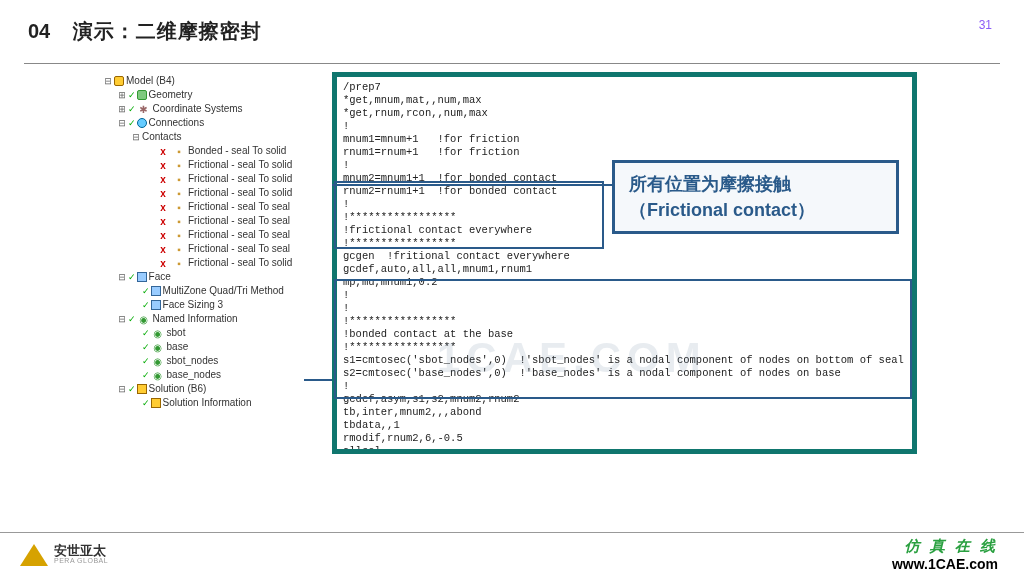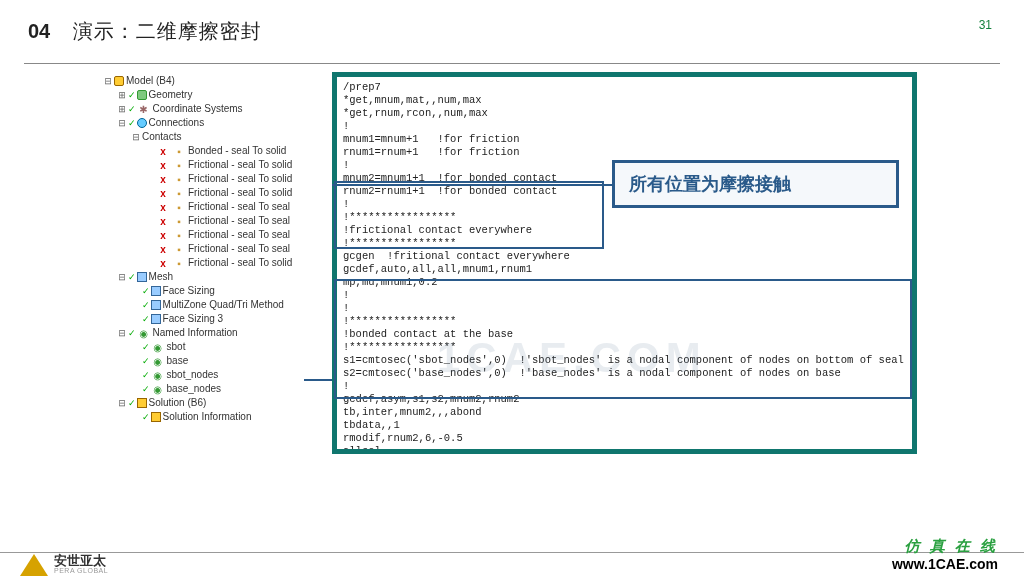--- a/index.html
+++ b/index.html
@@ -1,21 +1,21 @@
 <!DOCTYPE html>
 <html><head>
 <meta charset="utf-8">
 <style>
   * { box-sizing: border-box; margin: 0; padding: 0; }
   body { width: 1024px; height: 576px; font-family: "Microsoft YaHei", Arial, sans-serif; background: #fff; position: relative; overflow: hidden; }
   
   .header { padding: 18px 28px 10px; }
   .header-num { font-size: 20px; font-weight: 700; color: #222; display: inline-block; margin-right: 18px; }
-  .header-title { font-size: 20px; font-weight: 400; color: #222; display: inline-block; letter-spacing: 1px; }
-  .page-num { position: absolute; top: 18px; right: 32px; font-size: 12px; color: #15803d; }
+  .header-title { font-size: 20px; font-weight: 700; color: #222; display: inline-block; letter-spacing: 1px; }
+  .page-num { position: absolute; top: 18px; right: 32px; font-size: 12px; color: #8b5cf6; }
   .rule { border-top: 1px solid #888; margin: 8px 24px 0; }
 
   .content { position: relative; padding: 40px 24px 0 24px; height: 460px; }
 
   .tree { position: absolute; left: 102px; top: 10px; width: 215px; font-size: 10px; line-height: 14px; color: #333; }
   .tree-row { white-space: nowrap; display: flex; align-items: center; height: 14px; }
   .tg { display: inline-block; width: 12px; text-align: center; color: #666; font-size: 9px; }
   .ic { display: inline-block; width: 14px; height: 12px; margin-right: 2px; text-align: center; }
   .ic-model { background: #ffcc33; border: 1px solid #996600; border-radius: 2px; width: 10px; height: 10px; }
   .ic-geo { background: #7fc97f; width: 10px; height: 10px; border-radius: 2px; border:1px solid #393; }
@@ -32,21 +32,21 @@
   .anno1 { left: 612px; top: 96px; width: 287px; }
   .anno2 { left: 104px; top: 286px; width: 200px; }
   
   .leader { position: absolute; height: 2px; background: #2a5a8a; }
   .leader1 { top: 120px; left: 332px; width: 280px; }  
   .leader2 { top: 315px; left: 304px; width: 28px; }   
 
   .codeframe1 { position: absolute; border: 2px solid #2a5a8a; left: 334px; top: 117px; width: 270px; height: 68px; pointer-events:none;}
   .codeframe2 { position: absolute; border: 2px solid #2a5a8a; left: 334px; top: 215px; width: 578px; height: 120px; pointer-events:none;}
 
-  .footer { position: absolute; bottom: 0; left: 0; right: 0; height: 24px; border-top: 1px solid #999; display: flex; align-items: center; padding: 0 20px; justify-content: space-between; background:#fff;}
+  .footer { position: absolute; bottom: 0; left: 0; right: 0; height: 44px; border-top: 1px solid #999; display: flex; align-items: center; padding: 0 20px; justify-content: space-between; background:#fff;}
   .logo-block { display: flex; align-items: center; gap: 6px; }
   .logo-tri { width: 0; height: 0; border-left: 14px solid transparent; border-right: 14px solid transparent; border-bottom: 22px solid #d6a200; position: relative; }
   .logo-txt { font-size: 13px; font-weight: 700; color: #333; line-height: 12px; }
   .logo-sub { font-size: 7px; color: #999; letter-spacing: 0.5px; }
   .copy { font-size: 11px; color: #666; }
   .wm-cn { position: absolute; right: 26px; bottom: 20px; color: #2aa040; font-size: 15px; font-style: italic; font-weight: 600; letter-spacing: 3px; }
   .wm-url{ position: absolute; right: 26px; bottom: 4px; color: #000000; font-size: 14px; font-weight: 700; }
   .watermark-center{ position:absolute; left: 400px; top: 270px; color: rgba(100,130,155,0.15); font-size: 42px; font-weight: 700; letter-spacing: 6px; pointer-events:none;margin-left:37px;}
 </style>
 </head>
@@ -140,27 +140,21 @@
       <div class="tree-row ind3">
         <span class="tg"></span>
         <span class="ic ic-x">x</span>
         <span class="ic" style="color:#c93;">▪</span>
         <span>Frictional - seal To solid</span>
       </div>
       <div class="tree-row ind1">
         <span class="tg">⊟</span>
         <span class="chk"></span>
         <span class="ic ic-mesh"></span>
-        <span>Mesh</span>
-      </div>
-      <div class="tree-row ind2">
-        <span class="tg"></span>
-        <span class="chk"></span>
-        <span class="ic ic-mesh"></span>
-        <span>Face Sizing</span>
+        <span>Face</span>
       </div>
       <div class="tree-row ind2">
         <span class="tg"></span>
         <span class="chk"></span>
         <span class="ic ic-mesh"></span>
         <span>MultiZone Quad/Tri Method</span>
       </div>
       <div class="tree-row ind2">
         <span class="tg"></span>
         <span class="chk"></span>
@@ -243,20 +237,21 @@
 
 gcdef,list
 gcdef,table
 /solu</pre>
 
   <div class="codeframe1"></div>
   <div class="codeframe2"></div>
 
   <div class="anno anno1">
     <div>所有位置为摩擦接触</div>
+    <div>（Frictional contact）</div>
   </div>
   <div class="leader leader1"></div>
 
   <div class="leader leader2"></div>
 
   <div class="watermark-center">1CAE.COM</div>
 </div>
 
 <div class="footer">
   <div class="logo-block">

